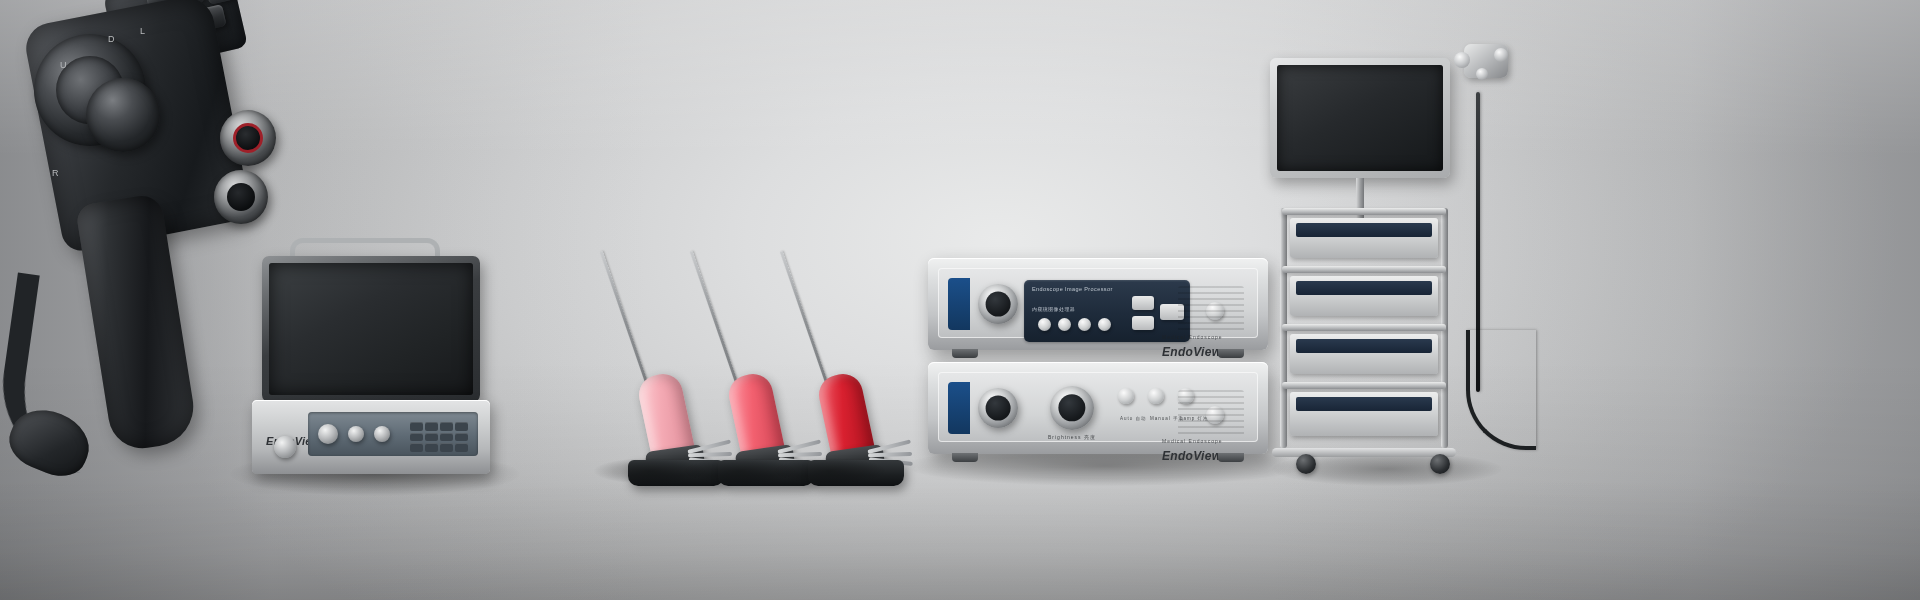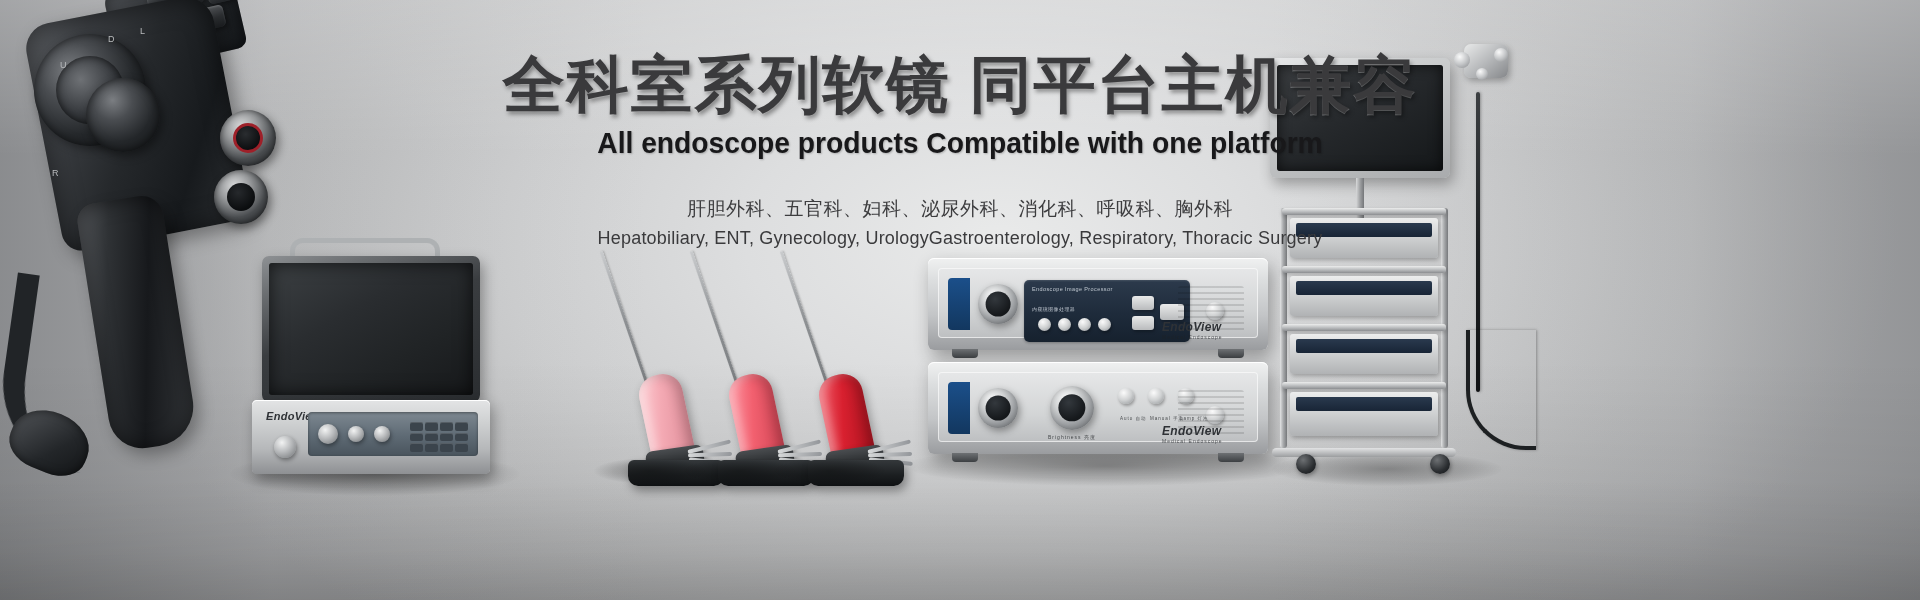--- a/index.html
+++ b/index.html
@@ -166,21 +166,21 @@
     box-shadow:inset 0 1px 3px rgba(0,0,0,0.4);
   }
   .con-dial{
     position:absolute; border-radius:50%;
     background:radial-gradient(circle at 36% 30%, #f2f3f3, #b9bbbd 45%, #6e7174 100%);
     box-shadow:1px 2px 4px rgba(0,0,0,0.4);
   }
   .con-keys{ position:absolute; right:10px; top:10px; width:58px; height:30px; display:grid; grid-template-columns:repeat(4,1fr); gap:2px; }
   .con-keys i{ background:#3b444c; border-radius:2px; box-shadow:inset 0 1px 0 rgba(255,255,255,0.14); }
   .brandmark{
-    position:absolute; font-style:italic; font-weight:bold; color:#2f3236; letter-spacing:0.3px;
+    position:absolute; font-style:italic; font-weight:bold; color:#2f3236; letter-spacing:0.3px;margin-top:25px;
   }
   .modelmark{ position:absolute; color:#1f2225; letter-spacing:1px; }
 
   
   .instr{ position:absolute; width:170px; height:230px; }
   .instr .shaft{
     position:absolute; left:0; top:0; width:124px; height:150px;
   }
   .instr .shaft::before{
     content:""; position:absolute; left:0; top:0; width:3px; height:186px;
@@ -349,26 +349,20 @@
     border-left:4px solid #1d2022; border-bottom:4px solid #1d2022;
     border-radius:0 0 0 60px;
   }
 </style>
 </head>
 <body>
 
 <div class="banner">
   <div class="bg-vignette"></div>
 
-  <div class="textblock">
-    <div class="headline">全科室系列软镜 同平台主机兼容</div>
-    <div class="subhead">All endoscope products Compatible with one platform</div>
-    <div class="dept-cn">肝胆外科、五官科、妇科、泌尿外科、消化科、呼吸科、胸外科</div>
-    <div class="dept-en">Hepatobiliary, ENT, Gynecology, UrologyGastroenterology, Respiratory, Thoracic Surgery</div>
-  </div>
 
   <div class="prod" id="endoscope-head">
     <div class="eh-top"></div>
     <div class="eh-btns">
       <span class="eh-btn" style="left:0;top:0;"></span>
       <span class="eh-btn" style="left:30px;top:4px;"></span>
       <span class="eh-btn" style="left:60px;top:8px;"></span>
       <span class="eh-btn" style="left:14px;top:28px;"></span>
       <span class="eh-btn" style="left:46px;top:32px;"></span>
     </div>

